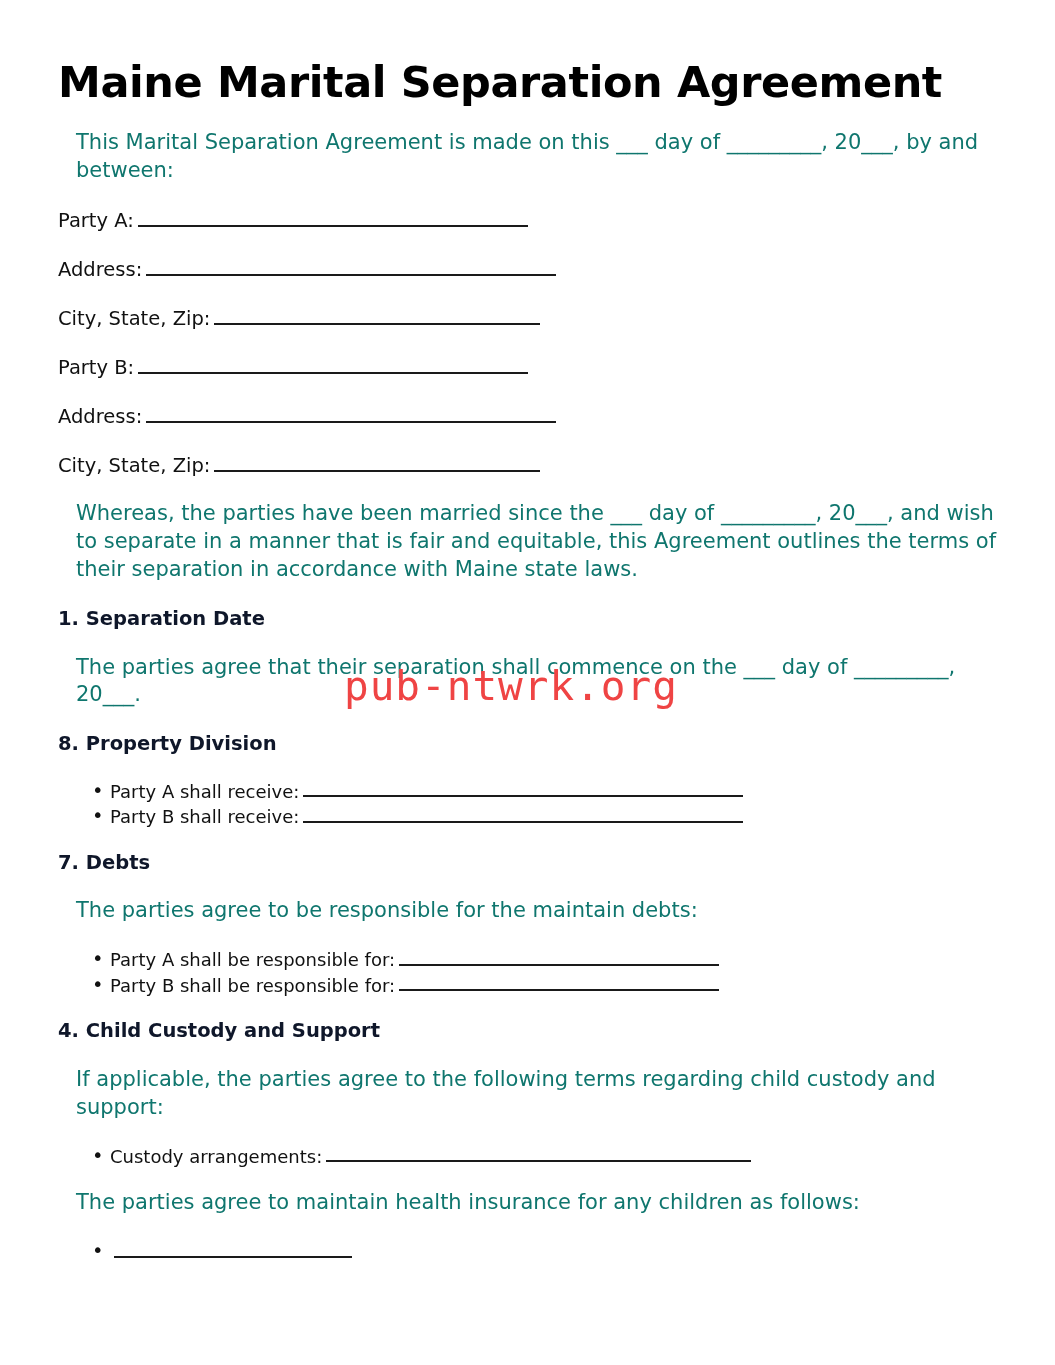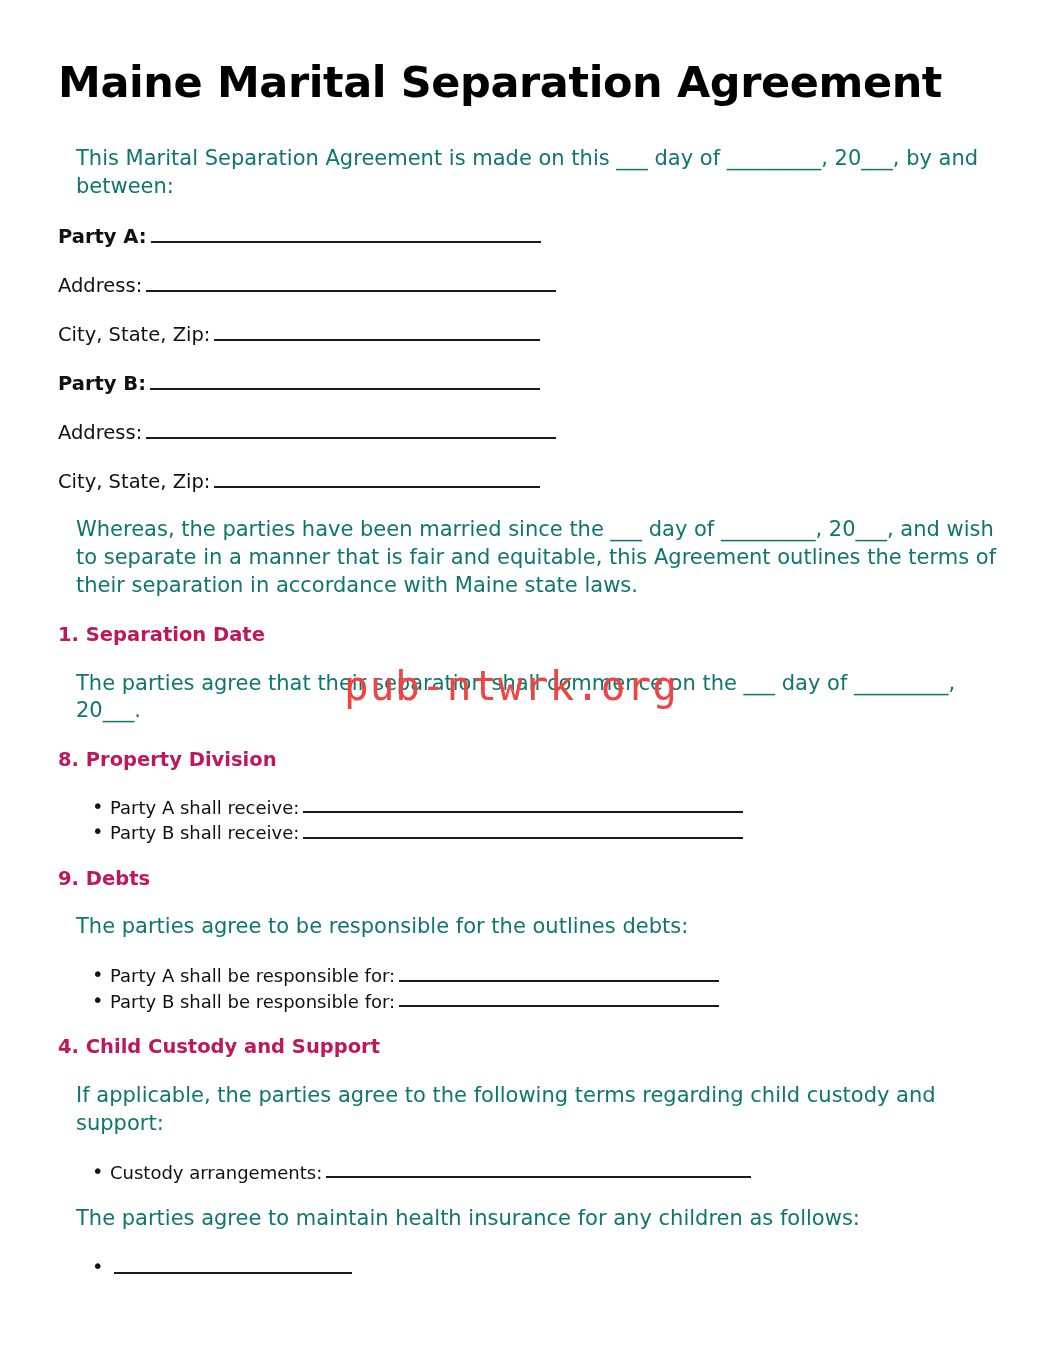--- a/index.html
+++ b/index.html
@@ -31,21 +31,21 @@
     top: 58px;
     width: 939px;
   }
 
   h1.doc-title {
     font-family: "DejaVu Sans", sans-serif;
     font-size: 43px;
     font-weight: bold;
     letter-spacing: -0.4px;
     line-height: 1.15;
-    margin: 0 0 38px 0;
+    margin: 0 0 22px 0;
     padding: 0;
     color: #000;
   }
 
   p.para {
     font-size: 21px;
     line-height: 1.33;
     margin: 0 0 22px 18px;
     padding: 0;
     color: #0f766e;
@@ -56,39 +56,39 @@
     line-height: 1.33;
     margin: 0 0 22px 0;
     white-space: nowrap;
     color: #111;
   }
 
   .field-label {
     display: inline;
   }
   .field-label.bold {
-    font-weight: bold;
+    font-weight: normal;
     text-align: center;
   }
 
   .blank {
     display: inline-block;
     border-bottom: 2px solid #1a1a1a;
     vertical-align: baseline;
     height: 0.92em;
     margin-left: 4px;
   }
 
   h2.section-title {
     font-size: 19.5px;
     font-weight: bold;
     line-height: 1.3;
     margin: 0 0 22px 0;
     padding: 0;
-    color: #be185d;
+    color: #0f172a;
   }
 
   ul.bullets {
     list-style: none;
     margin: 0 0 22px 0;
     padding: 0;
   }
   ul.bullets li {
     position: relative;
     font-size: 18px;
@@ -143,22 +143,22 @@
     <p class="para">Whereas, the parties have been married since the ___ day of _________, 20___, and wish to separate in a manner that is fair and equitable, this Agreement outlines the terms of their separation in accordance with Maine state laws.</p>
 
     <div id="sections-list">
         <h2 class="section-title">1. Separation Date</h2>
         <p class="para">The parties agree that their separation shall commence on the ___ day of _________, 20___.</p>
         <h2 class="section-title">8. Property Division</h2>
         <ul class="bullets">
           <li><span>Party A shall receive:</span><span class="blank" style="width: 440px;"></span></li>
           <li><span>Party B shall receive:</span><span class="blank" style="width: 440px;"></span></li>
         </ul>
-        <h2 class="section-title">9. Debts</h2>
-        <p class="para">The parties agree to be responsible for the outlines debts:</p>
+        <h2 class="section-title">7. Debts</h2>
+        <p class="para">The parties agree to be responsible for the maintain debts:</p>
         <ul class="bullets">
           <li><span>Party A shall be responsible for:</span><span class="blank" style="width: 320px;"></span></li>
           <li><span>Party B shall be responsible for:</span><span class="blank" style="width: 320px;"></span></li>
         </ul>
         <h2 class="section-title">4. Child Custody and Support</h2>
         <p class="para">If applicable, the parties agree to the following terms regarding child custody and support:</p>
         <ul class="bullets">
           <li><span>Custody arrangements:</span><span class="blank" style="width: 425px;"></span></li>
         </ul>
         <p class="para">The parties agree to maintain health insurance for any children as follows:</p>

